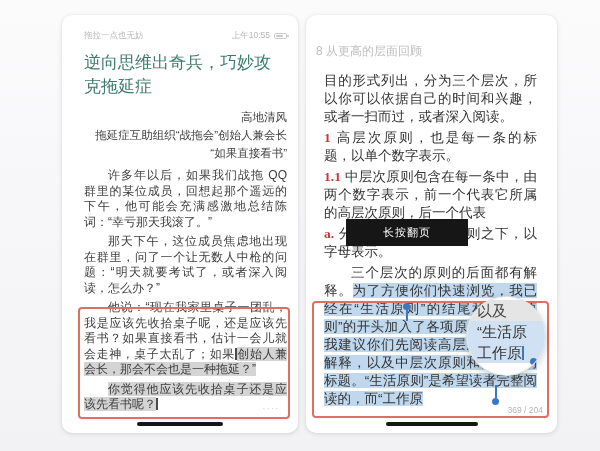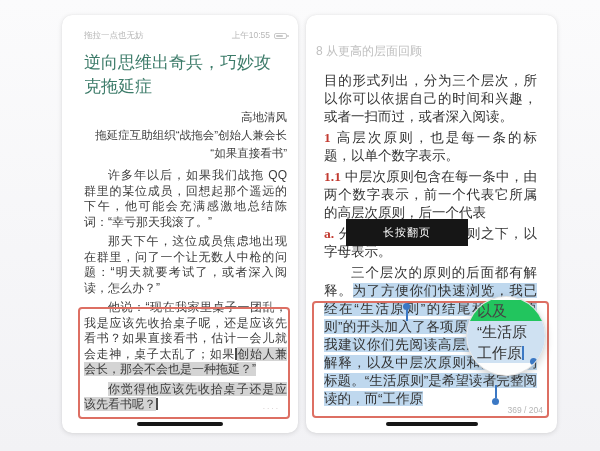--- a/index.html
+++ b/index.html
@@ -46,21 +46,21 @@
   .tooltip { position:absolute; left:40px; top:204px; width:122px; height:27px; background:#161616;
              border-radius:0; color:#fff; font-size:11px; display:flex; align-items:center;
              justify-content:center; z-index:6; letter-spacing:1px; }
   .page-indicator { position:absolute; right:14px; top:390px; font-size:8.5px; color:#b5b5b5; }
 
   .loupe { position:absolute; left:160px; top:281px; width:80px; height:80px; border-radius:50%;
            background:#fdfdfd; border:1px solid rgba(0,0,0,.10);
            box-shadow:0 3px 8px rgba(0,0,0,.18); z-index:7; overflow:hidden;
            font-size:15px; color:#333; }
   .loupe .lrow { padding:0 6px 0 10px; line-height:21px; white-space:nowrap; }
-  .loupe .lrow1 { margin-top:3px; color:#444; background:#22c55e; }
+  .loupe .lrow1 { margin-top:3px; color:#444; background:#e5e5e5; }
   .loupe .lrow2, .loupe .lrow3 { background:#cfe1f2; }
   .loupe-caret { display:inline-block; width:2px; height:14px; background:#3b78c4; vertical-align:-2px; }
   .loupe-dot { position:absolute; left:63px; top:61px; width:7px; height:7px; border-radius:50%;
                background:#3b78c4; }
   .sel-handle-start { position:absolute; left:100px; top:288px; z-index:6; }
   .sel-handle-start .dot { width:7px; height:7px; border-radius:50%; background:#3b78c4; margin-left:-3px; }
   .sel-handle-start .stem { width:1.5px; height:11px; background:#3b78c4; }
   .sel-handle-end { position:absolute; left:189px; top:370px; z-index:6; }
   .sel-handle-end .stem { width:1.5px; height:13px; background:#3b78c4; }
   .sel-handle-end .dot { width:7px; height:7px; border-radius:50%; background:#3b78c4; margin-left:-3px; }

